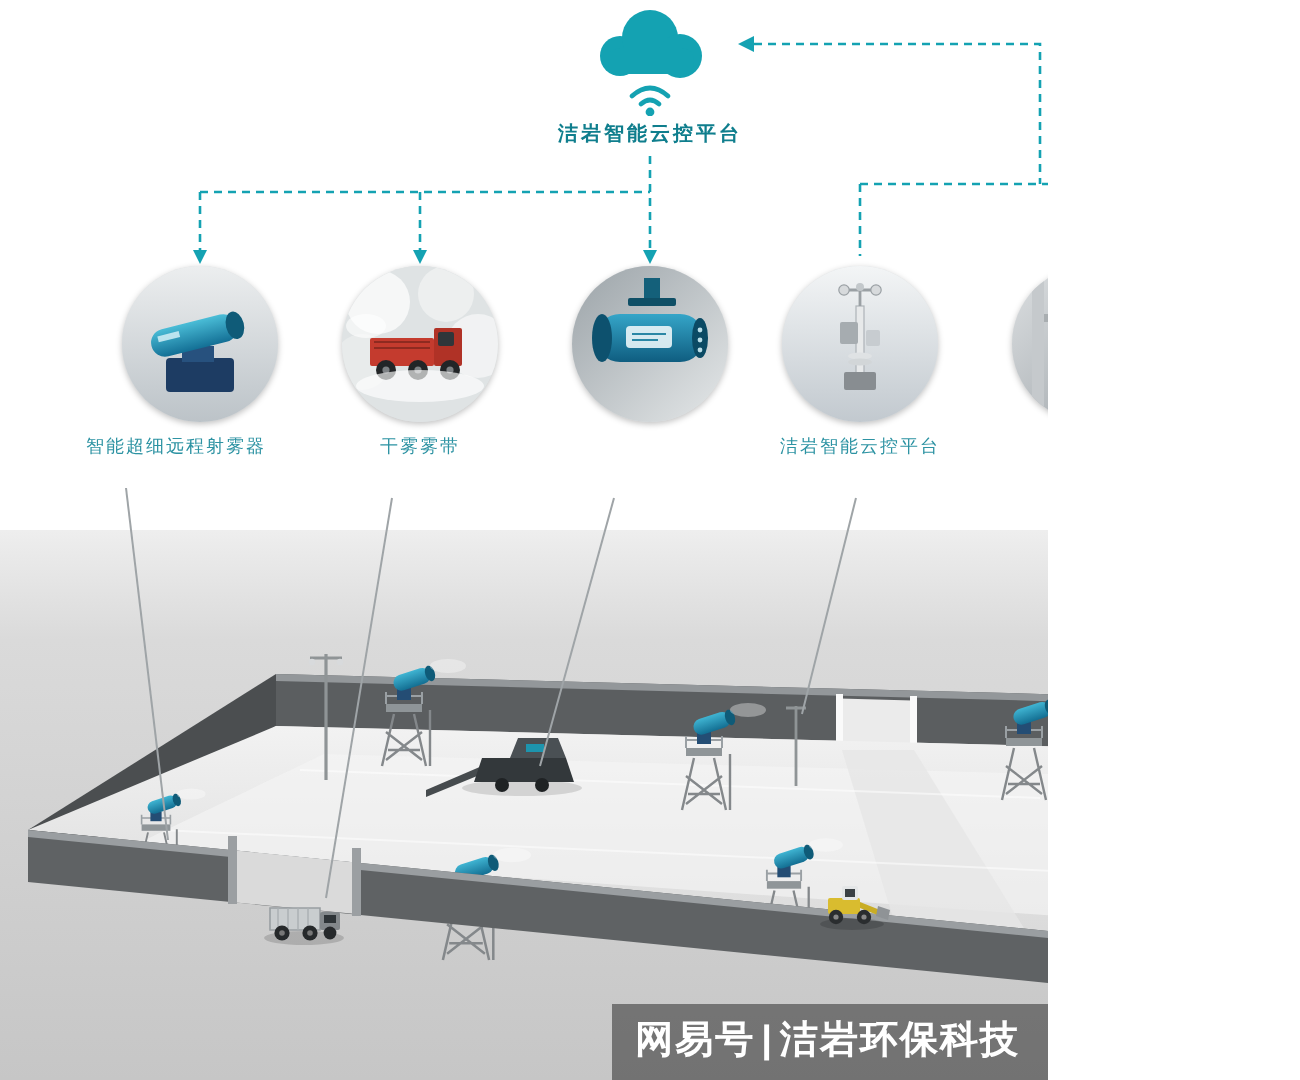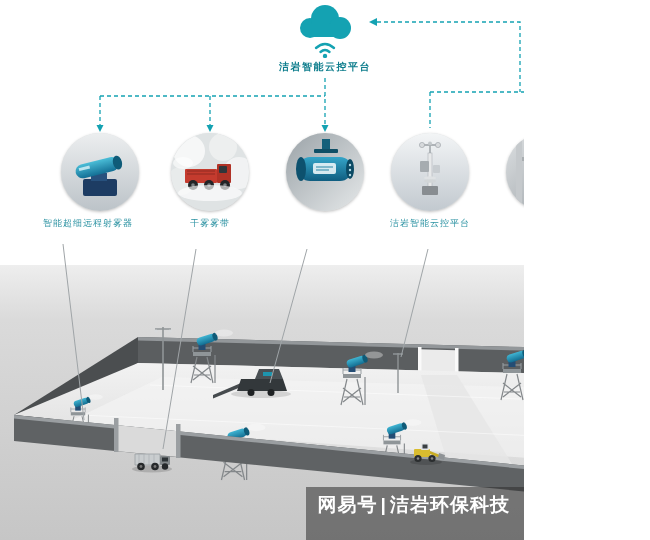--- a/index.html
+++ b/index.html
@@ -17,21 +17,21 @@
   .device-circle{position:absolute;top:133px;width:78px;height:78px;border-radius:50%;
           overflow:hidden;box-shadow:0 1px 3px rgba(0,0,0,.25);z-index:3;background:#dfe3e5;}
   .device-circle svg{display:block;}
   .device-label{position:absolute;top:217px;width:130px;text-align:center;font-size:9px;
           letter-spacing:1px;color:#2d93a3;z-index:3;white-space:nowrap;}
   #circle-1{left:61px;} #circle-2{left:171px;} #circle-3{left:286px;} #circle-4{left:391px;} #circle-5{left:506px;}
   #label-1{left:23px;} #label-2{left:145px;text-align:center;} #label-3{left:260px;} #label-4{left:365px;} #label-5{left:480px;}
   
   #watermark{position:absolute;right:0;bottom:0;z-index:6;background:rgba(45,45,45,.55);
           color:#ffffff;font-size:19px;font-weight:bold;letter-spacing:1px;
-          padding:5px 14px 22px 12px;}
+          padding:5px 14px 7px 12px;}
 </style>
 </head>
 <body>
 
 <div id="canvas">
 
   <div id="cloud-wrap">
     <svg width="66" height="54" viewBox="0 0 66 54">
       <g fill="#14a2b2">
         <circle cx="18" cy="24" r="10"></circle>

